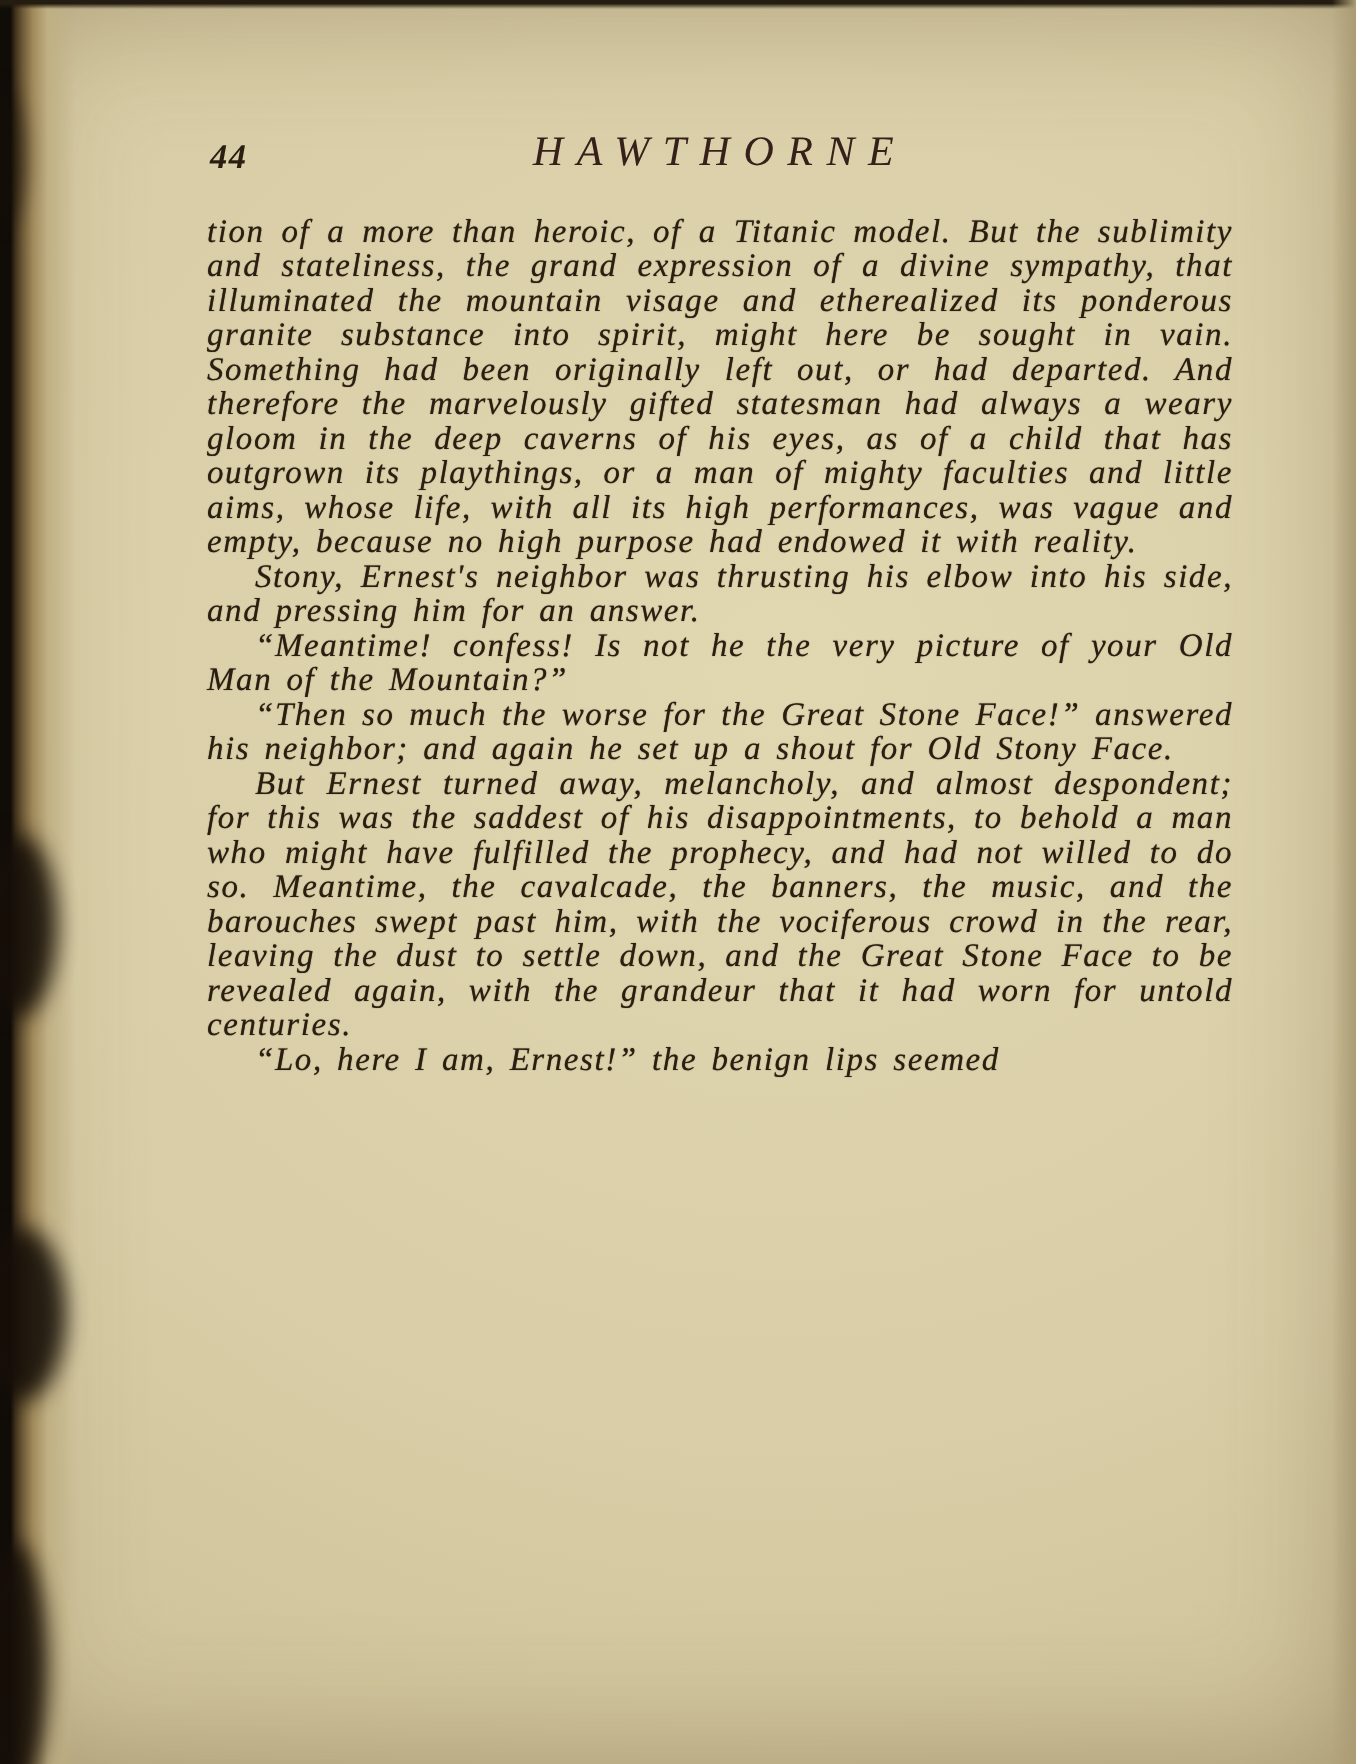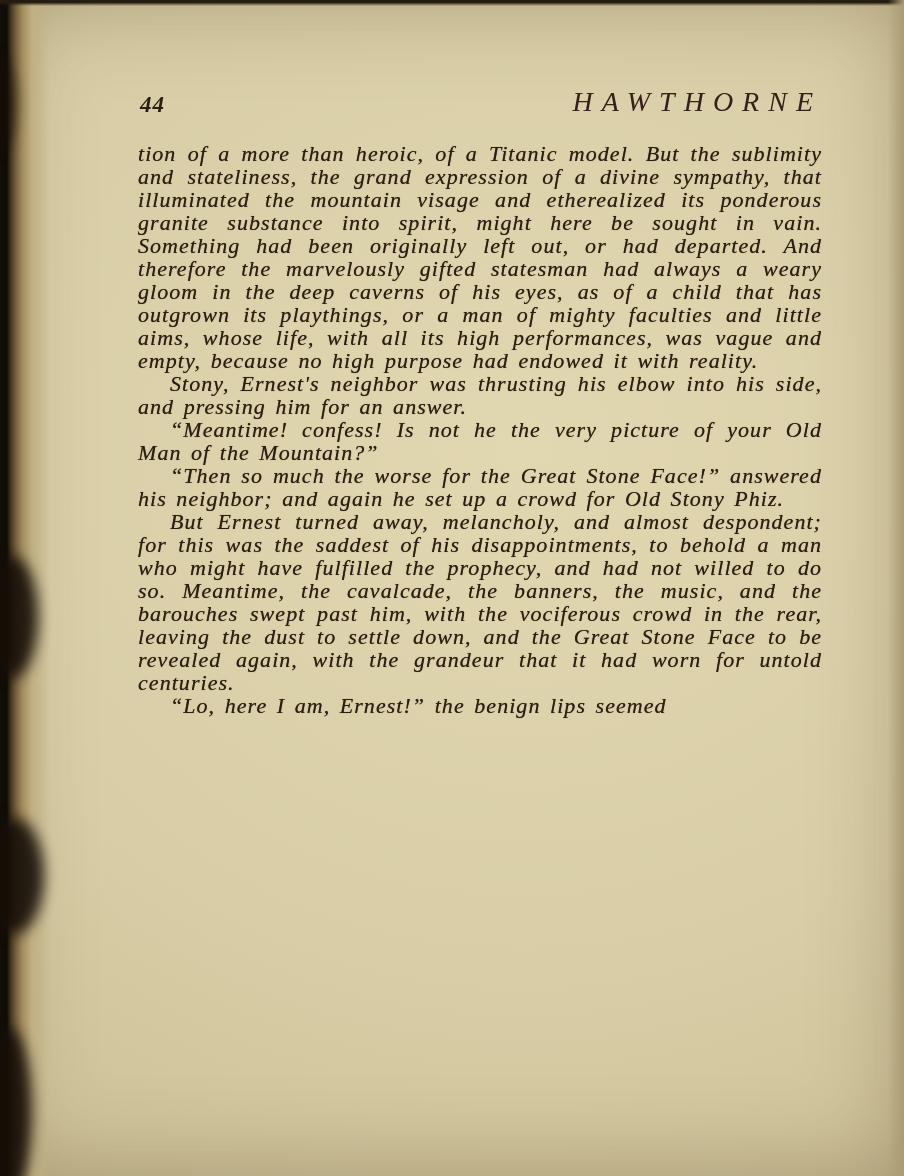--- a/index.html
+++ b/index.html
@@ -65,21 +65,21 @@
     position:relative;
     height:42px;
     margin-bottom:14px;
   }
   .page-num{
     position:absolute;left:2px;top:6px;
     font-size:23px;font-weight:bold;letter-spacing:1px;
   }
   .running-head{
     display:block;
-    text-align:right;
+    text-align:center;
     font-size:28px;
     letter-spacing:9px;
     color:var(--head);
   }
   .page-text{
     font-size:22px;
     line-height:23px;
     text-align:justify;
     letter-spacing:1.05px;
     word-spacing:3px;
@@ -103,18 +103,18 @@
 
   <div class="content">
     <header class="page-header">
       <span class="page-num">44</span>
       <span class="running-head">HAWTHORNE</span>
     </header>
     <main class="page-text">
       <p class="para noindent">tion of a more than heroic, of a Titanic model.  But the sublimity and stateliness, the grand expression of a divine sympathy, that illuminated the mountain visage and etherealized its ponderous granite substance into spirit, might here be sought in vain.  Something had been originally left out, or had departed.  And therefore the marvelously gifted statesman had always a weary gloom in the deep caverns of his eyes, as of a child that has outgrown its playthings, or a man of mighty faculties and little aims, whose life, with all its high performances, was vague and empty, because no high purpose had endowed it with reality.</p>
       <p class="para">Stony, Ernest's neighbor was thrusting his elbow into his side, and pressing him for an answer.</p>
       <p class="para">“Meantime! confess!  Is not he the very picture of your Old Man of the Mountain?”</p>
-      <p class="para">“Then so much the worse for the Great Stone Face!” answered his neighbor; and again he set up a crowd for Old Stony Phiz.</p>
+      <p class="para">“Then so much the worse for the Great Stone Face!” answered his neighbor; and again he set up a shout for Old Stony Face.</p>
       <p class="para">But Ernest turned away, melancholy, and almost despondent; for this was the saddest of his disappointments, to behold a man who might have fulfilled the prophecy, and had not willed to do so.  Meantime, the cavalcade, the banners, the music, and the barouches swept past him, with the vociferous crowd in the rear, leaving the dust to settle down, and the Great Stone Face to be revealed again, with the grandeur that it had worn for untold centuries.</p>
       <p class="para">“Lo, here I am, Ernest!” the benign lips seemed</p>
     </main>
   </div>
 </div>
 
 </body></html>

